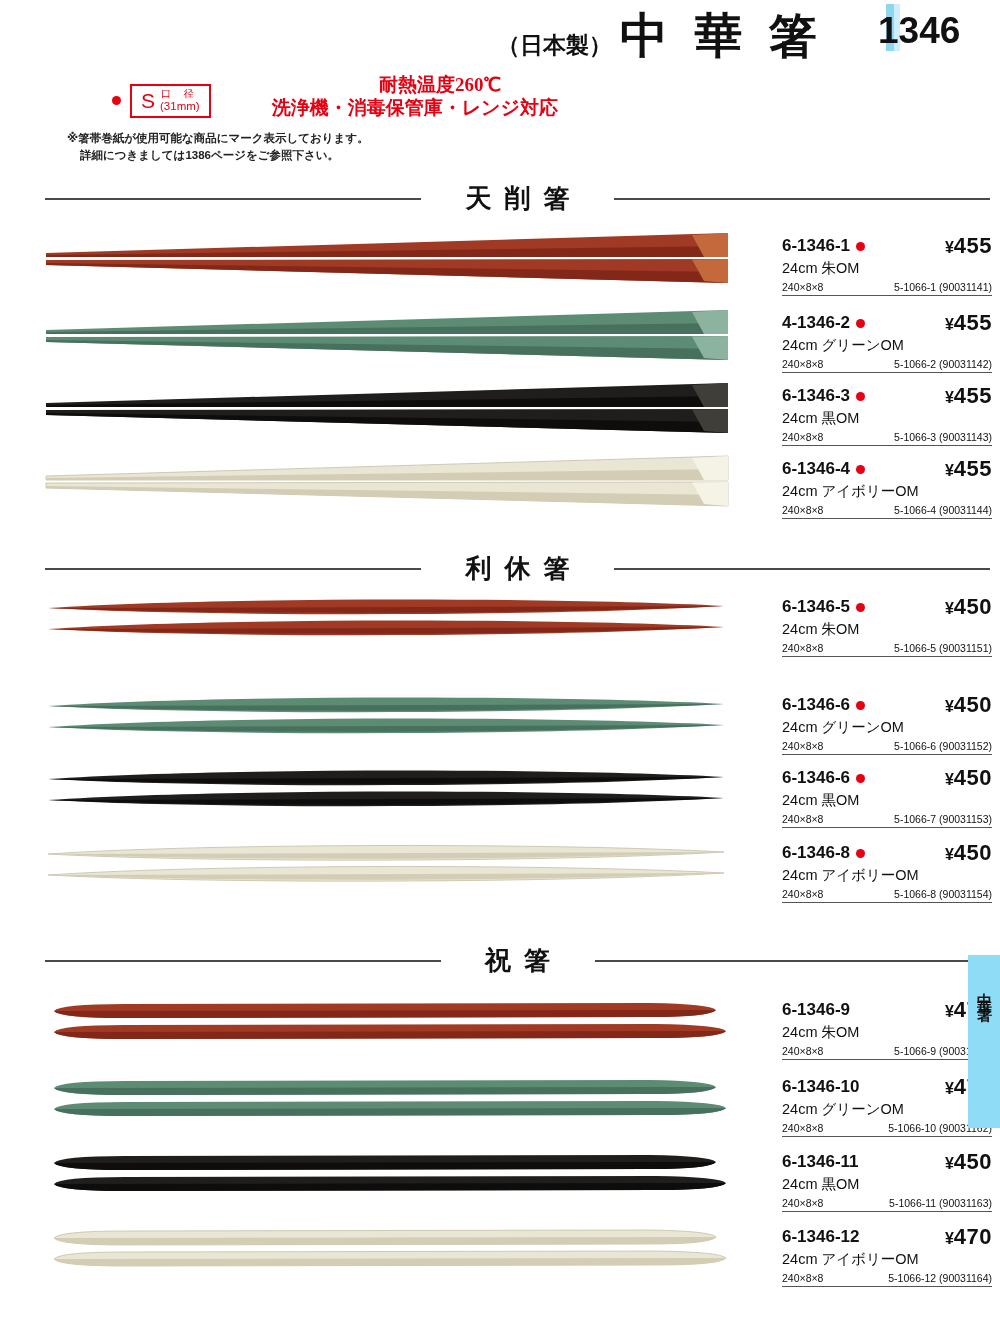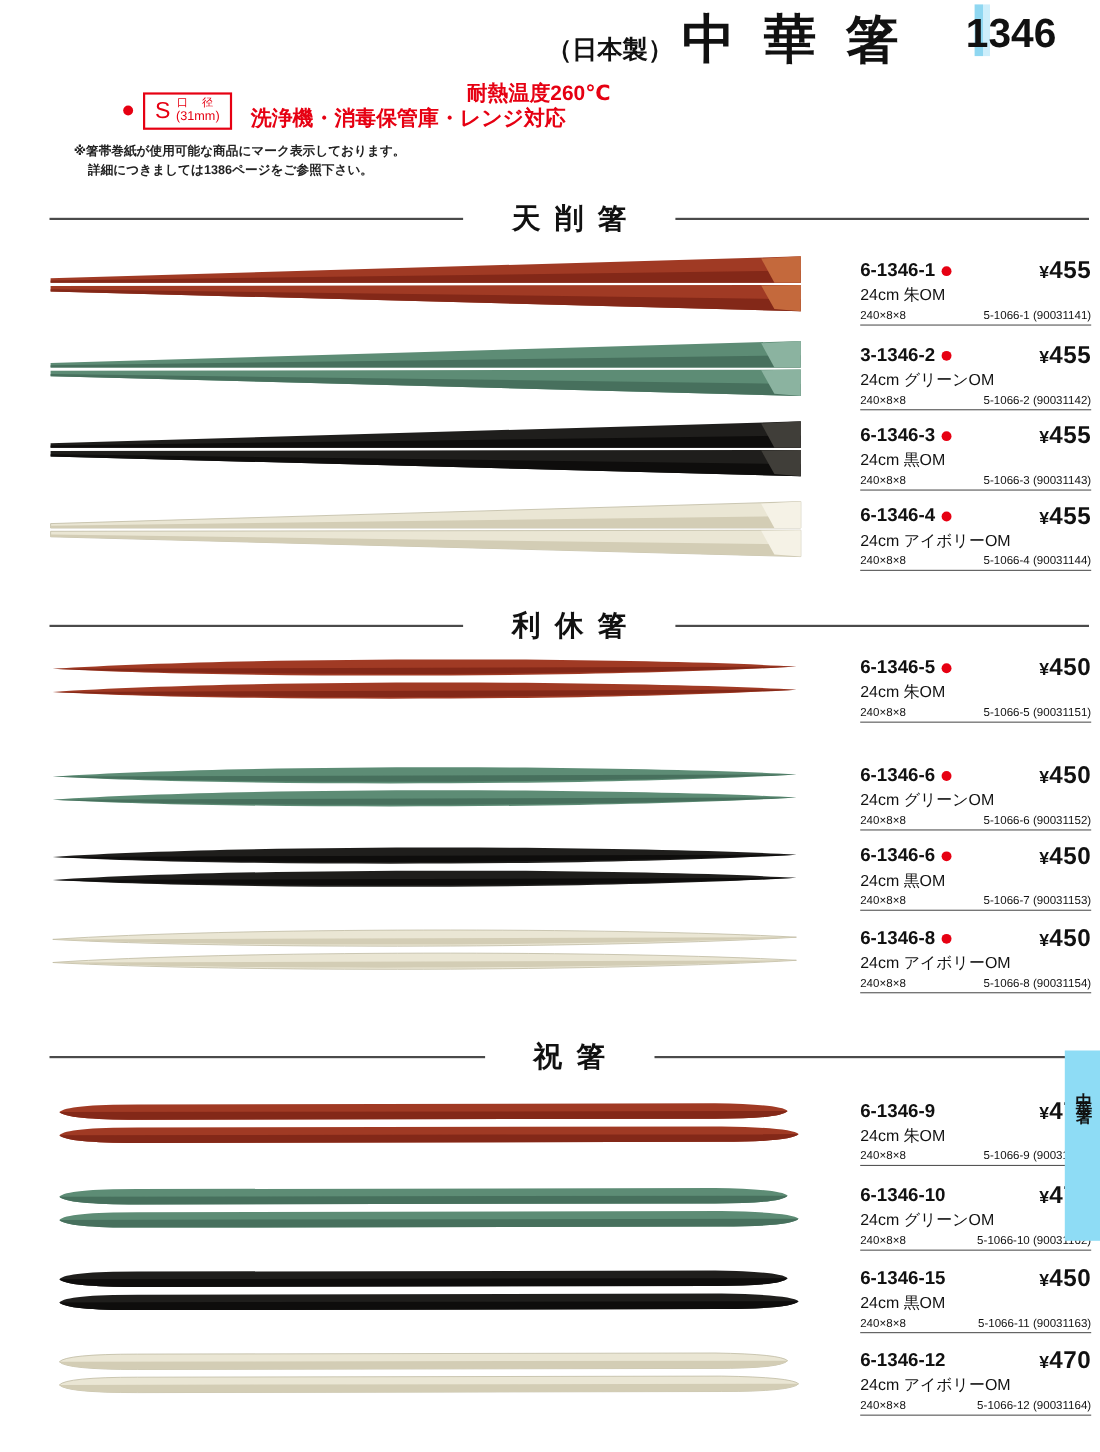--- a/index.html
+++ b/index.html
@@ -9,23 +9,23 @@
 
   
   .page-bar{position:absolute;left:886px;top:4px;width:14px;height:47px;
             background:linear-gradient(90deg,#8fd7f1 0,#8fd7f1 55%,#cdeefb 55%,#cdeefb 100%);}
   .page-num{position:absolute;left:878px;top:10px;font-size:37px;font-weight:bold;}
   .origin{position:absolute;left:497px;top:30px;font-size:23px;font-weight:600;white-space:nowrap;}
   .main-title{position:absolute;left:620px;top:4px;font-size:48px;font-weight:900;
               letter-spacing:0.55em;white-space:nowrap;}
   .subtitle{position:absolute;left:608px;top:84px;width:288px;text-align:center;
             font-size:29px;font-weight:800;color:var(--red);white-space:nowrap;}
-  .heat1{position:absolute;left:325px;top:72px;width:230px;text-align:right;
-         color:var(--red);font-size:19px;font-weight:700;white-space:nowrap;}
-  .heat2{position:absolute;left:228px;top:95px;width:330px;text-align:left;
+  .heat1{position:absolute;left:325px;top:72px;width:230px;text-align:center;
+         color:var(--red);font-size:19px;font-weight:700;white-space:nowrap;font-family:Liberation Serif, serif;}
+  .heat2{position:absolute;left:228px;top:95px;width:330px;text-align:right;
          color:var(--red);font-size:19px;font-weight:700;white-space:nowrap;}
 
   .badge{position:absolute;left:112px;top:84px;display:flex;align-items:center;gap:9px;}
   .badge-dot{width:9px;height:9px;border-radius:50%;background:var(--red);}
   .badge-box{border:2px solid var(--red);color:var(--red);display:flex;align-items:center;
              gap:5px;padding:2px 9px 3px 9px;background:#fff;}
   .badge-s{font-size:21px;line-height:1;}
   .badge-col{display:flex;flex-direction:column;align-items:center;line-height:1.15;}
   .badge-kokei{font-size:10px;letter-spacing:5px;white-space:nowrap;}
   .badge-mm{font-size:11.5px;white-space:nowrap;}
@@ -129,21 +129,21 @@
     <div class="sticks"><svg viewBox="0 0 692 56" width="100%" height="100%" preserveAspectRatio="none">
           <path d="M6,22 L688,2 L688,26 L6,26 Z" fill="#5d8c75"></path>
           <path d="M6,24 L688,15 L688,26 L6,26 Z" fill="#47705d"></path>
           <path d="M652,4 L688,2 L688,26 L664,26 Z" fill="#8bb3a0"></path>
           <path d="M6,29 L688,28 L688,52 L6,34 Z" fill="#5d8c75"></path>
           <path d="M6,32 L688,41 L688,52 L6,34 Z" fill="#47705d"></path>
           <path d="M652,28.6 L688,28 L688,52 L664,50 Z" fill="#8bb3a0"></path>
         </svg></div>
     <div class="info">
       <div class="code-line">
-        <span class="code">3-1346-2</span>
+        <span class="code">4-1346-2</span>
         <span class="dot"></span>
         <span class="price"><span class="yen">¥</span><span class="price-val">455</span></span>
       </div>
       <div class="desc">24cm グリーンOM</div>
       <div class="meta">
         <span>240×8×8</span>
         <span>5-1066-2 (90031142)</span>
       </div>
     </div>
   </div>
@@ -315,21 +315,21 @@
   </div>
   <div class="row" style="top:1147px">
     <div class="sticks"><svg viewBox="0 0 692 56" width="100%" height="100%" preserveAspectRatio="none">
           <path d="M14,16 Q20,9 85,9 L610,8 Q670,9 676,15 Q670,22 610,22 L85,23 Q20,23 14,16 Z" fill="#1f1e1c"></path>
           <path d="M14,16 L676,15 Q670,22 610,22 L85,23 Q20,23 14,16 Z" fill="#0e0d0c"></path>
           <path d="M14,37 Q20,30 85,30 L616,29 Q680,30 686,36 Q680,43 616,43 L85,44 Q20,44 14,37 Z" fill="#1f1e1c"></path>
           <path d="M14,37 L686,36 Q680,43 616,43 L85,44 Q20,44 14,37 Z" fill="#0e0d0c"></path>
         </svg></div>
     <div class="info">
       <div class="code-line">
-        <span class="code">6-1346-15</span>
+        <span class="code">6-1346-11</span>
 
         <span class="price"><span class="yen">¥</span><span class="price-val">450</span></span>
       </div>
       <div class="desc">24cm 黒OM</div>
       <div class="meta">
         <span>240×8×8</span>
         <span>5-1066-11 (90031163)</span>
       </div>
     </div>
   </div>

